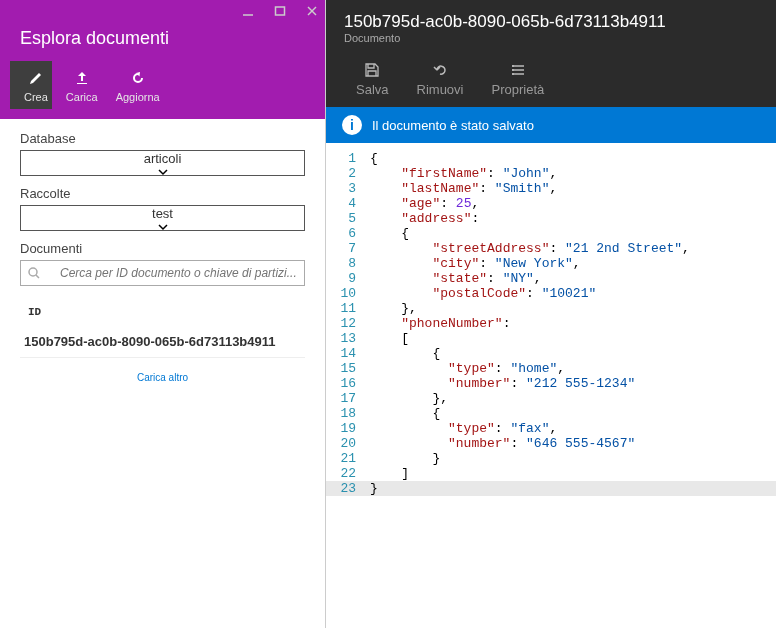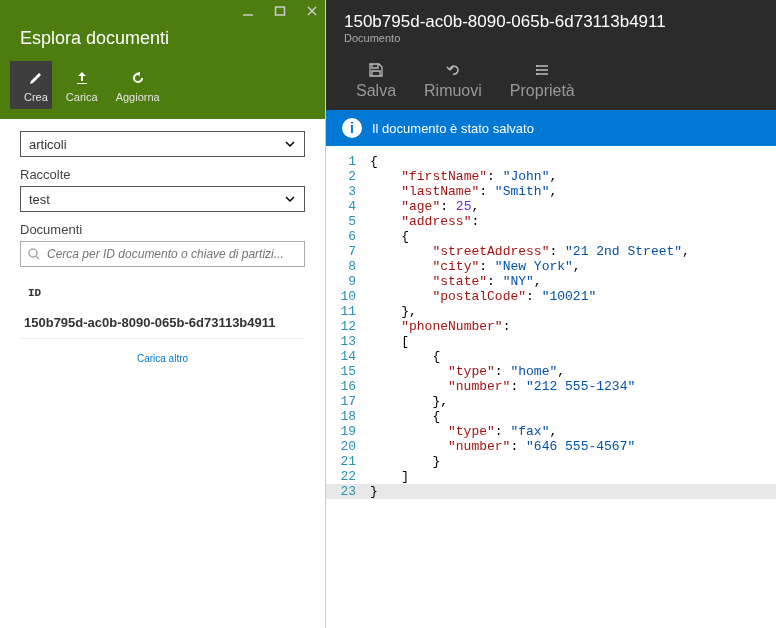--- a/index.html
+++ b/index.html
@@ -14,21 +14,21 @@
   color: #333;
 }
 .left-panel {
   width: 326px;
   height: 100%;
   display: flex;
   flex-direction: column;
   border-right: 1px solid #ccc;
 }
 .dark-header {
-  background: #4d7c0f;
+  background: #a21caf;
   color: #fff;
 }
 .window-controls {
   display: flex;
   justify-content: flex-end;
   padding: 4px 6px 0 6px;
   gap: 18px;
   height: 24px;
 }
 .window-controls span { color: #ccc; cursor: pointer; }
@@ -61,30 +61,31 @@
   width: 100%;
   border: 1px solid #555;
   height: 26px;
   display: flex;
   align-items: center;
   justify-content: space-between;
   padding: 0 8px;
   font-size: 13px;
   background: #fff;
   cursor: pointer;
+  flex-direction: column;
 }
 .select-box .chev { font-size: 14px; }
 .search-box {
   width: 100%;
   border: 1px solid #aaa;
   height: 26px;
   display: flex;
   align-items: center;
   padding: 0 6px;
-  gap: 6px;
+  gap: 19px;
   color: #999;
 }
 .search-box input {
   border: none; outline: none; flex: 1; font-size: 12px; font-style: italic; color: #888;
 }
 .id-header {
   font-size: 11px;
   font-weight: 600;
   color: #333;
   padding: 10px 0 8px 8px;
@@ -116,21 +117,21 @@
   padding: 12px 18px 8px 18px;
 }
 .doc-title { font-size: 17px; font-weight: 400; color: #fff; }
 .doc-sub { font-size: 11px; color: #aaa; margin-top: 0; }
 .right-toolbar { display: flex; gap: 4px; margin-top: 14px; }
 .rt-btn {
   display: flex; flex-direction: column; align-items: center;
   padding: 2px 12px; cursor: pointer; gap: 2px;
 }
 .rt-btn .ticon { font-size: 16px; color: #bbb; height:20px; display:flex; align-items:center;}
-.rt-btn .tlabel { font-size: 16px; color: #999; }
+.rt-btn .tlabel { font-size: 13px; color: #999; }
 .notif-bar {
   background: #0078d4;
   color: #fff;
   display: flex;
   align-items: center;
   gap: 10px;
   padding: 8px 16px;
   font-size: 13px;
 }
 .notif-bar .info-icon {
@@ -209,20 +210,21 @@
               <path d="M8 3 A5 5 0 1 0 13 8 L11 8 A3 3 0 1 1 8 5 L9.5 6.5 L10 2 L6 3 Z" fill="#fff"></path>
             </svg>
           </span>
         <span class="tlabel">Aggiorna</span>
       </div>
     </div>
   </div>
 
   <div class="form-area">
     <div class="form-group">
+      <label class="form-label">Database</label>
       <div class="select-box">
         <span>articoli</span>
         <span class="chev">
             <svg width="12" height="12" viewBox="0 0 12 12">
               <path d="M2 4 L6 8 L10 4" fill="none" stroke="#000" stroke-width="1.5"></path>
             </svg>
           </span>
       </div>
     </div>
     <div class="form-group">

